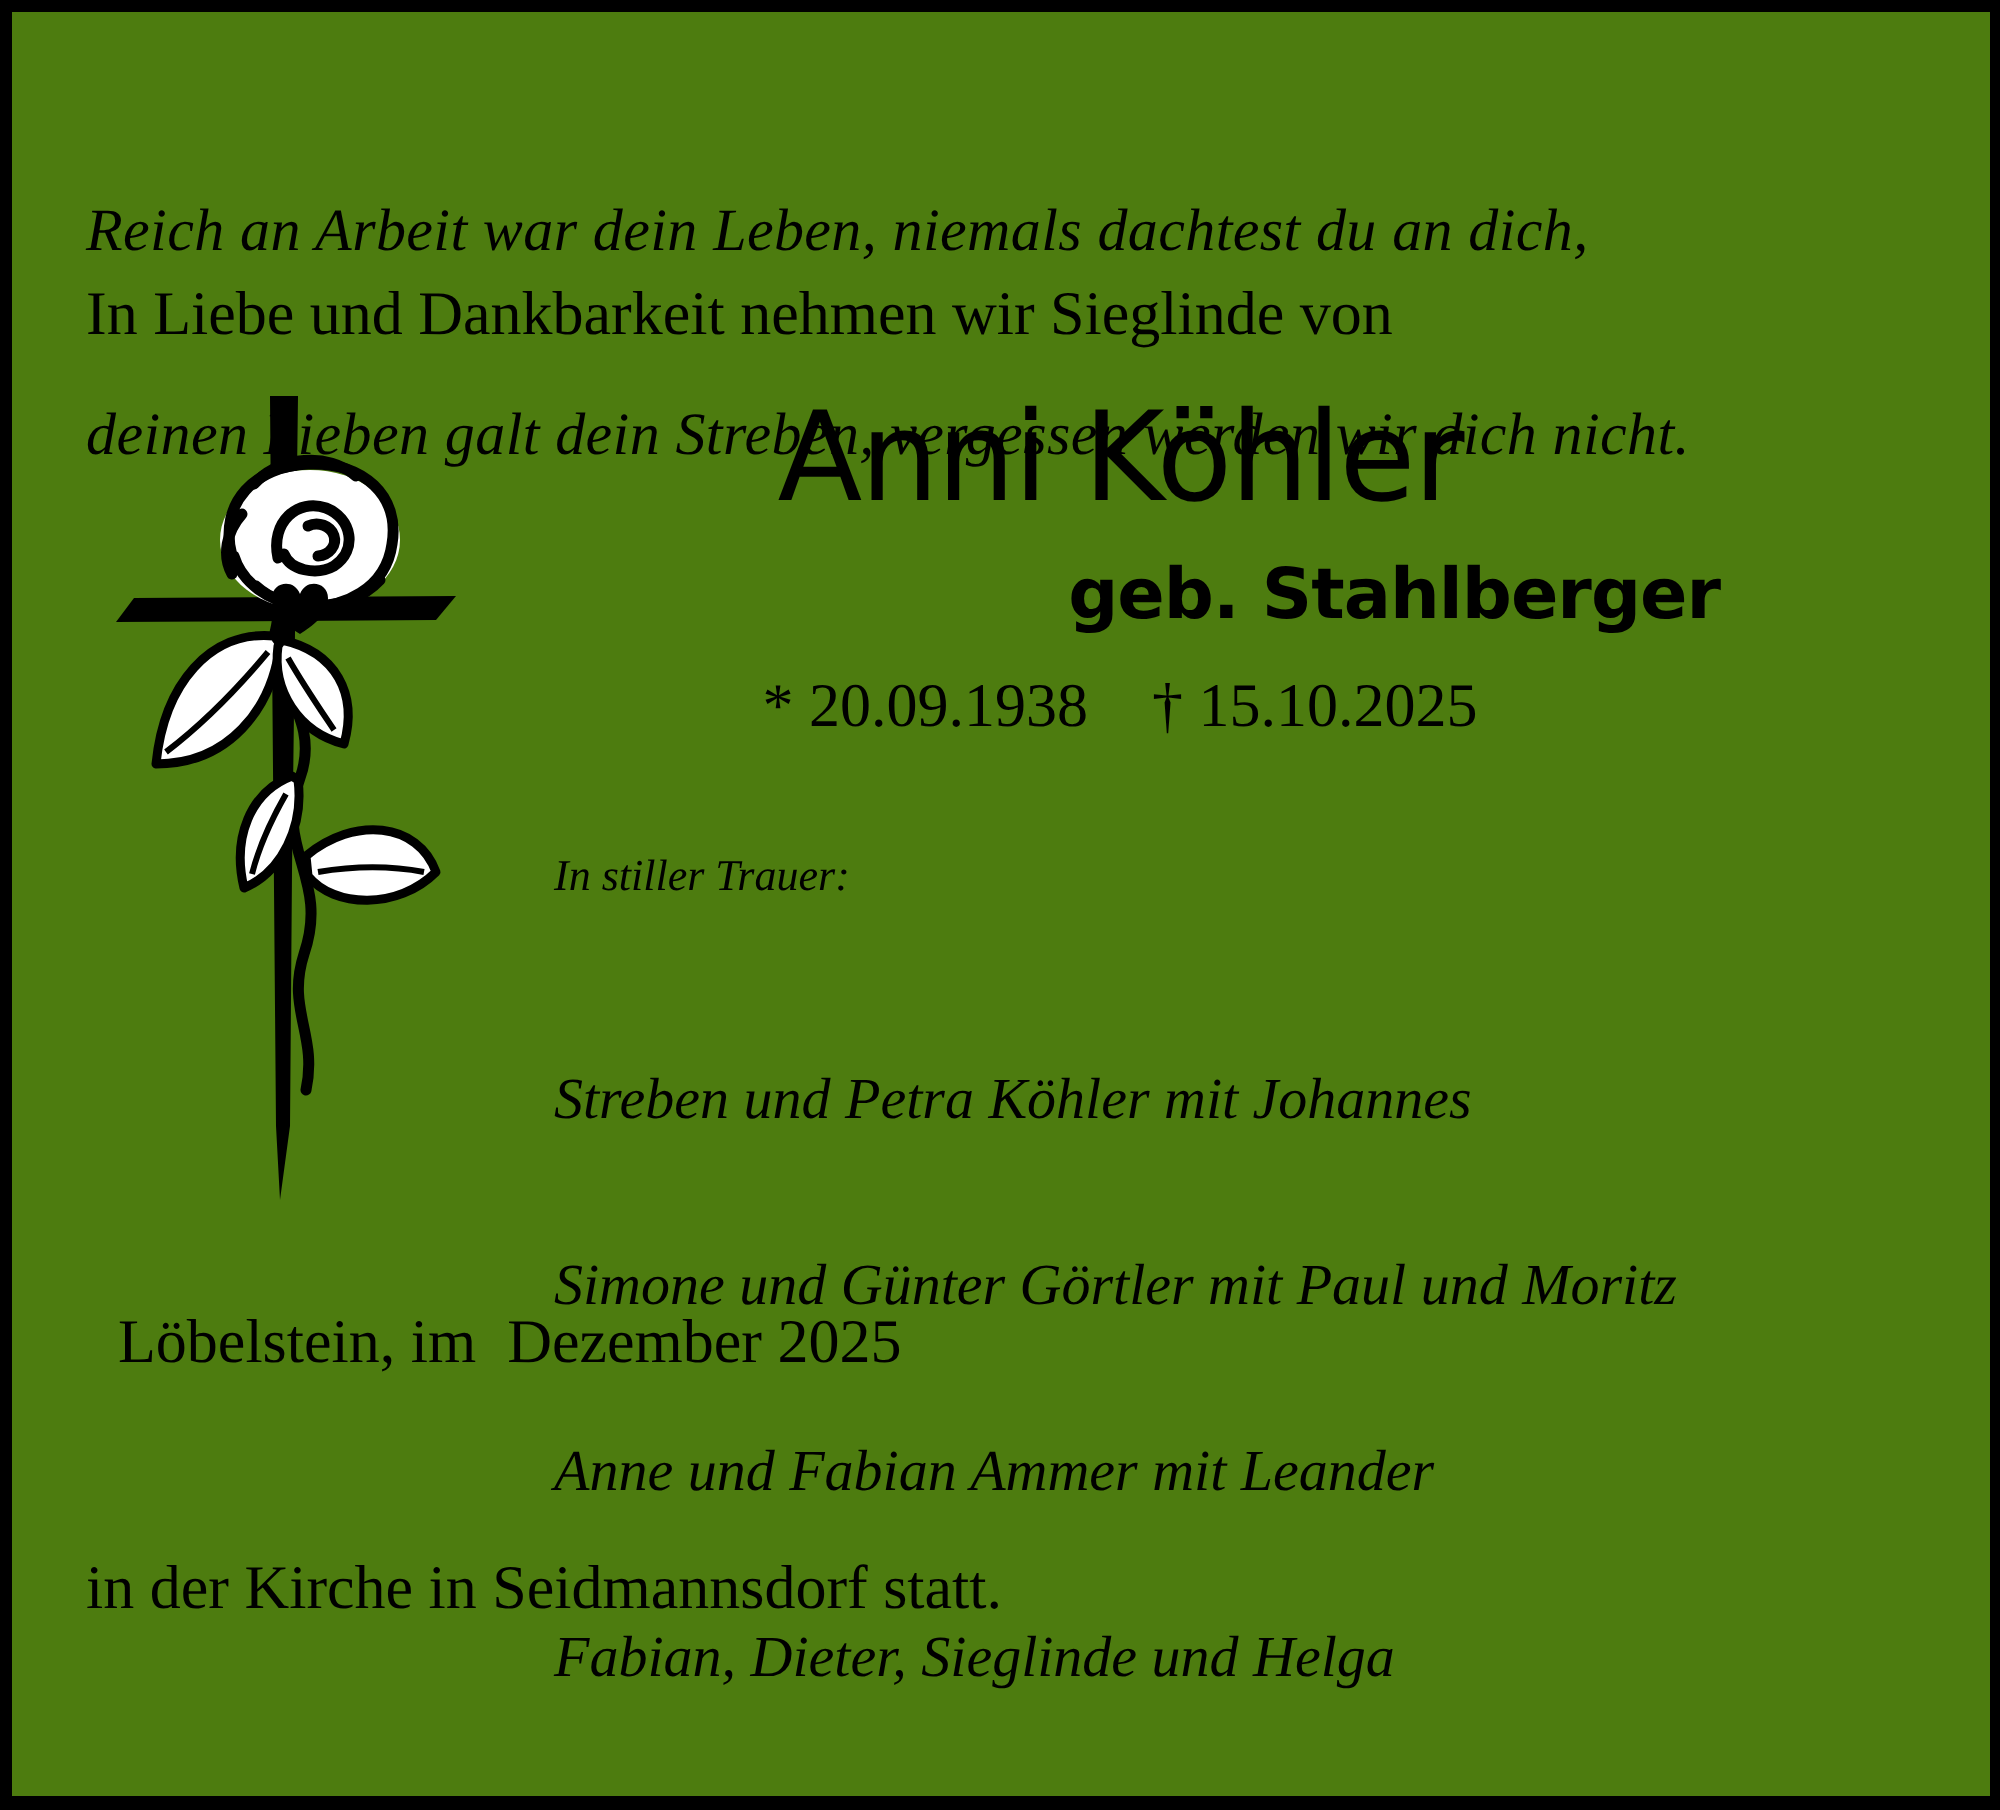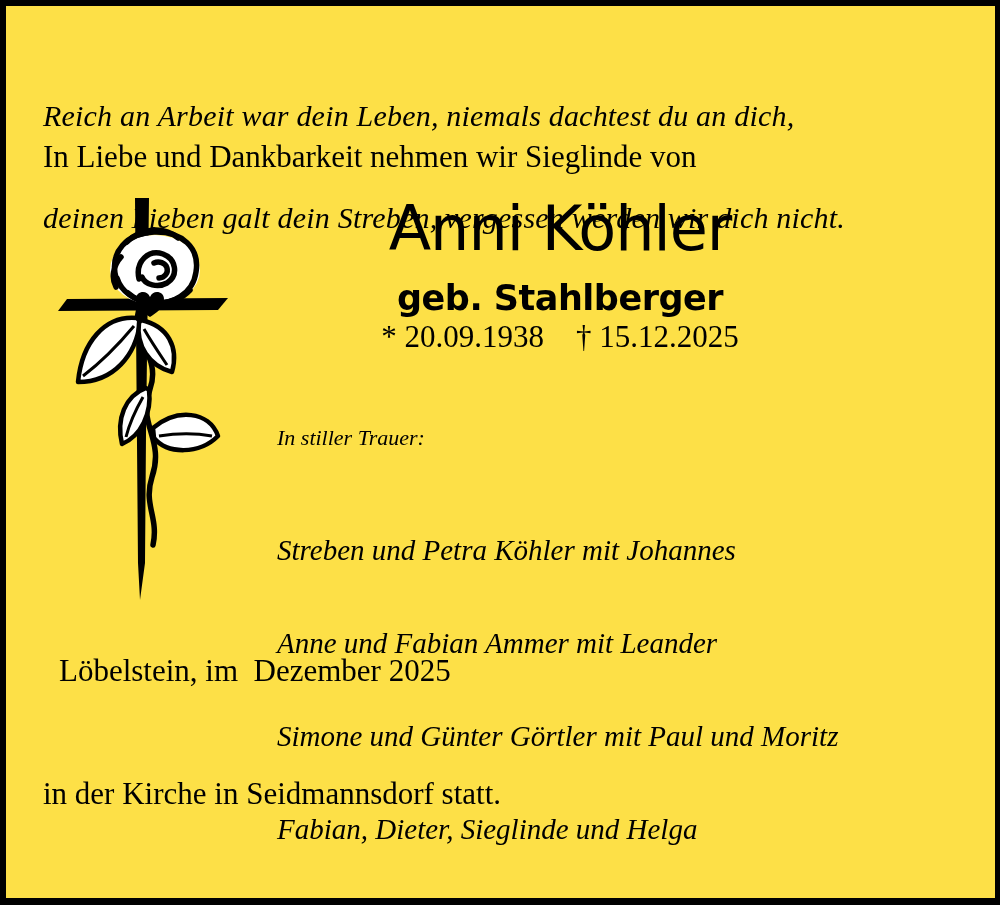--- a/index.html
+++ b/index.html
@@ -1,19 +1,19 @@
 <!DOCTYPE html>
 <html><head>
 <meta charset="utf-8">
 <style>
   html,body{margin:0;padding:0;background:#e8e8e8;}
   #obituary{
     position:relative;
     width:1000px;height:905px;
-    background:#fde047;
+    background:#4d7c0f;
     color:#000000;
     overflow:hidden;
     font-family:"Liberation Serif", serif;
   }
   .frame{
     position:absolute;inset:0;
     border-style:solid;border-color:#000000;
     border-width:6px 5px 7px 6px;
     pointer-events:none;
   }
@@ -42,23 +42,24 @@
     font-weight:normal;
     font-size:62px;line-height:66px;
     letter-spacing:-1px;
   }
   .maiden{
     font-family:"DejaVu Sans", sans-serif;
     font-weight:bold;
     font-size:35px;line-height:40px;
     margin-top:16px;
     letter-spacing:-0.5px;
+    text-align:right;
   }
   .dates{
-    margin-top:1px;
+    margin-top:17px;
     font-size:31px;line-height:36px;
     display:flex;justify-content:center;gap:32px;
     white-space:pre-wrap;
   }
   .trauer{
     position:absolute;left:277px;top:421px;
     font-size:22px;line-height:34px;
   }
   .mourners{
     position:absolute;left:277px;top:473px;
@@ -122,30 +123,30 @@
 
       <path d="M95,112 C92,104 81,106 81,114 C81,123 89,128 95,132 C101,128 109,123 109,114 C109,106 98,104 95,112 Z" fill="#000"></path>
     </g>
   </svg>
 
   <div class="center-col">
     <div class="name">Anni Köhler</div>
     <div class="maiden">geb. Stahlberger</div>
     <div class="dates serif">
       <span>* 20.09.1938</span>
-      <span>† 15.12.2025</span>
+      <span>† 15.10.2025</span>
     </div>
   </div>
 
   <div class="trauer italic serif">In stiller Trauer:</div>
 
   <div class="mourners italic serif">
     <div>Streben und Petra Köhler mit Johannes</div>
+    <div>Simone und Günter Görtler mit Paul und Moritz</div>
     <div>Anne und Fabian Ammer mit Leander</div>
-    <div>Simone und Günter Görtler mit Paul und Moritz</div>
     <div>Fabian, Dieter, Sieglinde und Helga</div>
     
   </div>
 
   <div class="placedate serif">Löbelstein, im  Dezember 2025</div>
 
   <div class="service serif">
     <div>in der Kirche in Seidmannsdorf statt.</div>
     
     

